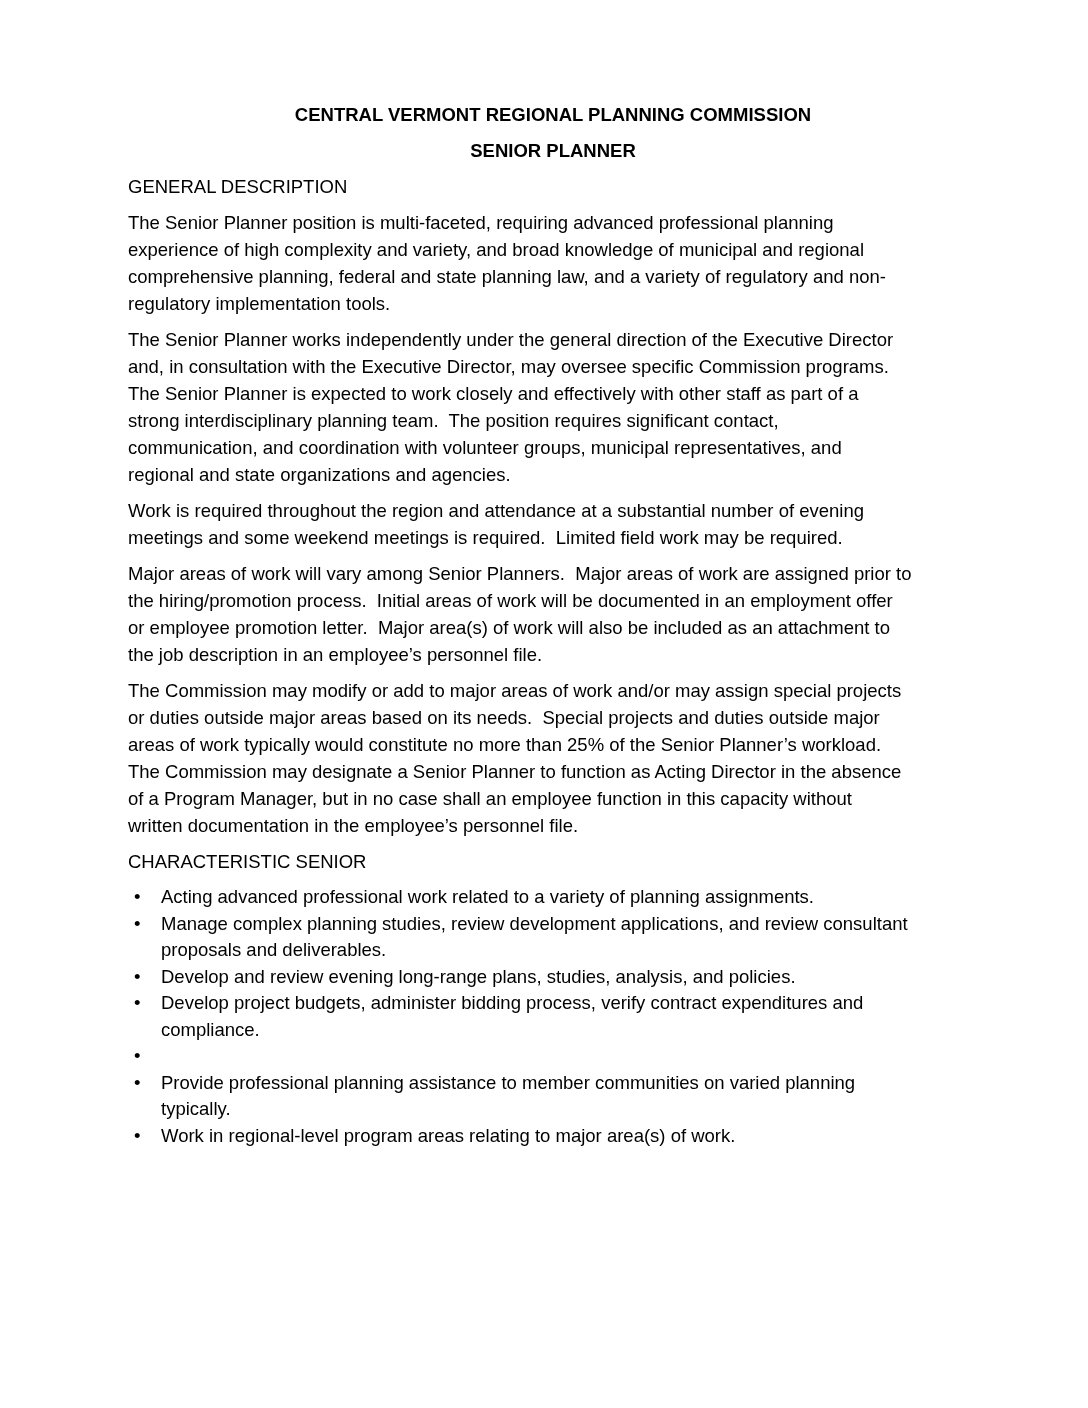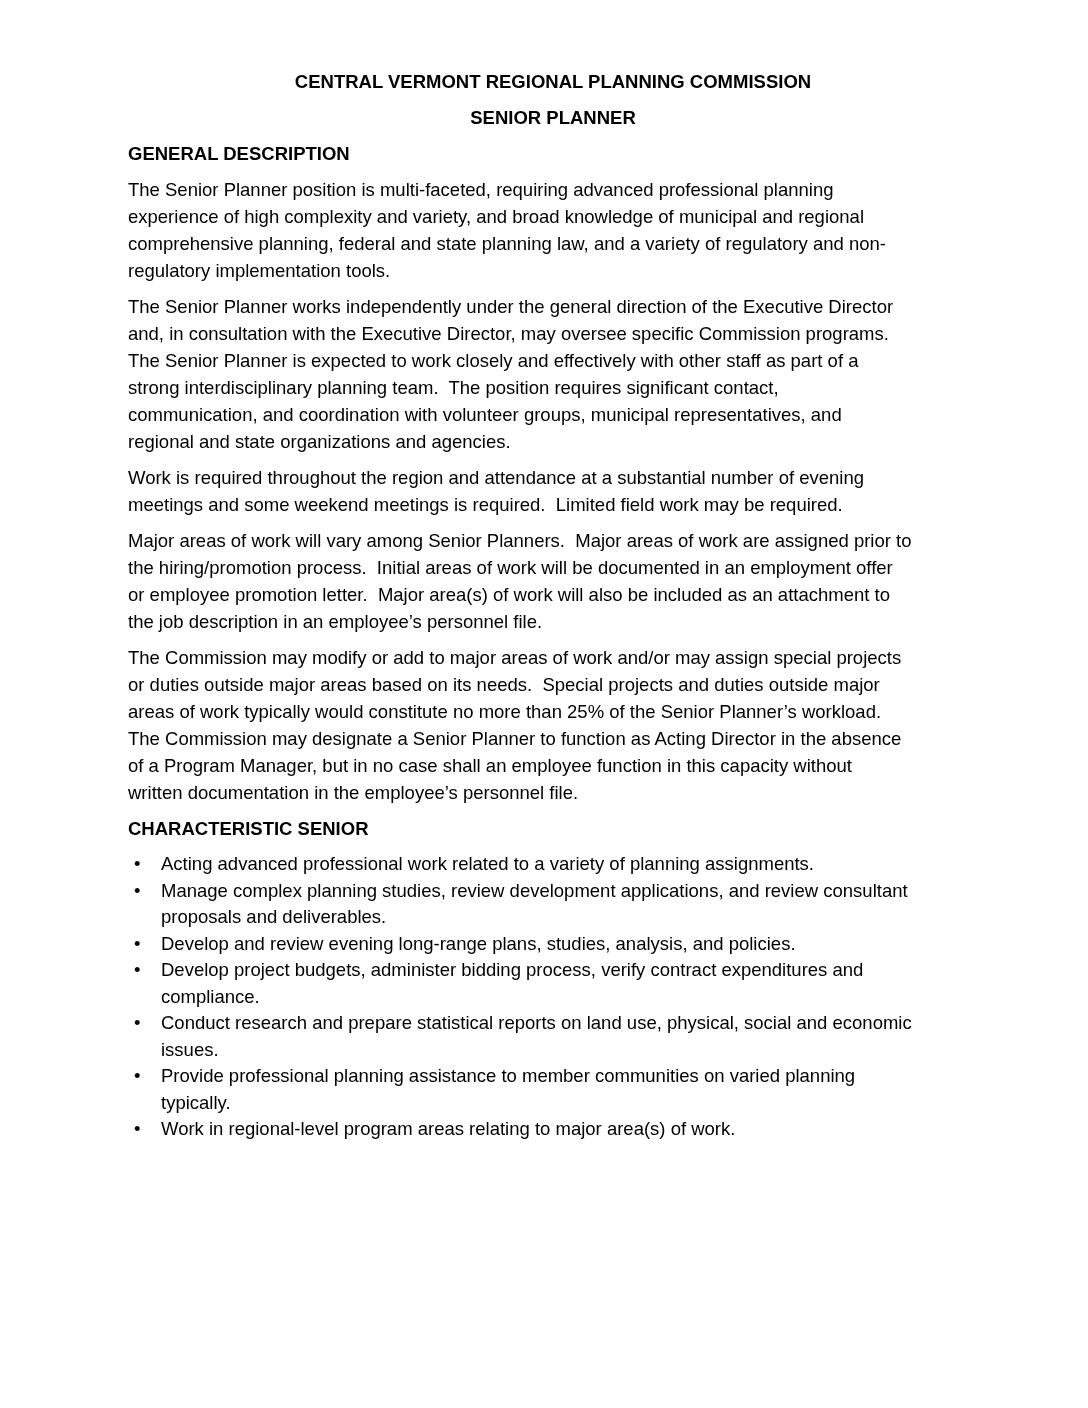--- a/index.html
+++ b/index.html
@@ -11,35 +11,35 @@
     width: 1088px;
     height: 1408px;
     color: #000000;
     font-family: "Liberation Sans", sans-serif;
     overflow: hidden;
   }
   .page {
     box-sizing: border-box;
     width: 1088px;
     height: 1408px;
-    padding: 68px 110px 0 128px;
+    padding: 101px 110px 0 128px;
     background: #ffffff;
   }
   .line-block {
     font-size: 18.5px;
     line-height: 27px;
     margin: 0 0 9px 0;
     white-space: pre;
   }
   .doc-title {
     text-align: center;
     font-weight: bold;
   }
   .section-heading {
-    font-weight: bold;
+    font-weight: normal;
   }
   .duties-list {
     margin: 0;
     padding: 0;
     list-style: none;
   }
   .duties-list li {
     display: flex;
     font-size: 18.5px;
     line-height: 26.5px;
@@ -110,22 +110,20 @@
       <span class="bullet-marker">•</span>
       <span class="li-text">Develop and review evening long-range plans, studies, analysis, and policies.</span>
     </li>
     <li>
       <span class="bullet-marker">•</span>
       <span class="li-text">Develop project budgets, administer bidding process, verify contract expenditures and
 compliance.</span>
     </li>
     <li>
       <span class="bullet-marker">•</span>
-      <span class="li-text">Conduct research and prepare statistical reports on land use, physical, social and economic
-issues.</span>
     </li>
     <li>
       <span class="bullet-marker">•</span>
       <span class="li-text">Provide professional planning assistance to member communities on varied planning
 typically.</span>
     </li>
     <li>
       <span class="bullet-marker">•</span>
       <span class="li-text">Work in regional-level program areas relating to major area(s) of work.</span>
     </li>

